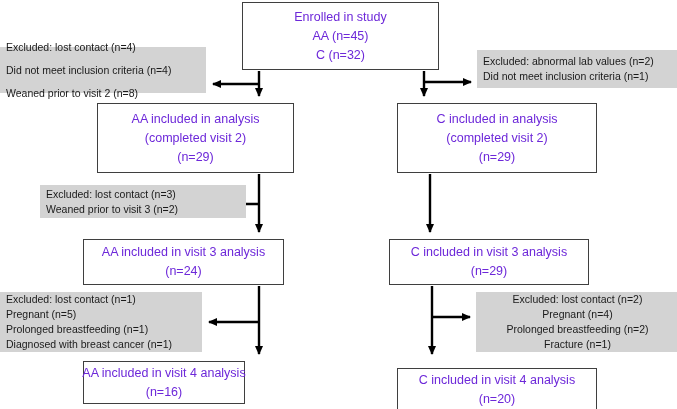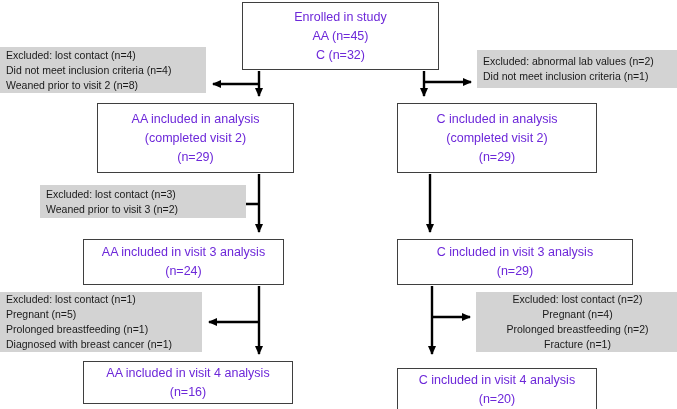--- a/index.html
+++ b/index.html
@@ -51,26 +51,26 @@
     line-height: 15px;
     padding: 3px 4px 3px 6px;
   }
   .box span, .excl span { display: block; white-space: nowrap; }
 
   
   #box-enrolled   { left: 242px; top: 2px;   width: 197px; height: 68px; }
   #box-aa-visit2  { left: 97px;  top: 103px; width: 197px; height: 70px; }
   #box-c-visit2   { left: 397px; top: 103px; width: 200px; height: 70px; }
   #box-aa-visit3  { left: 83px;  top: 239px; width: 201px; height: 46px; }
-  #box-c-visit3   { left: 397px; top: 239px; width: 236px; height: 46px; }
-  #box-aa-visit4  { left: 83px;  top: 361px; width: 210px; height: 43px; }
+  #box-c-visit3   { left: 389px; top: 239px; width: 200px; height: 46px; }
+  #box-aa-visit4  { left: 83px;  top: 361px; width: 162px; height: 43px; }
   #box-c-visit4   { left: 397px; top: 361px; width: 200px; height: 43px; margin-top: 7px; }
 
   
-  #excl-left-1  { left: 0px;   top: 47px;  width: 206px; height: 46px; }
+  #excl-left-1  { left: 0px;   top: 47px;  width: 206px; height: 46px; gap: 8px; }
   #excl-right-1 { left: 477px; top: 50px;  width: 200px; height: 38px; }
   #excl-left-2  { left: 0px;   top: 185px; width: 206px; height: 33px; margin-left: 40px; }
   #excl-left-3  { left: 0px;   top: 292px; width: 202px; height: 60px; }
   #excl-right-2 { left: 476px; top: 292px; width: 201px; height: 60px; text-align: center; }
 </style>
 </head>
 <body>
 
 <div class="canvas">
 

